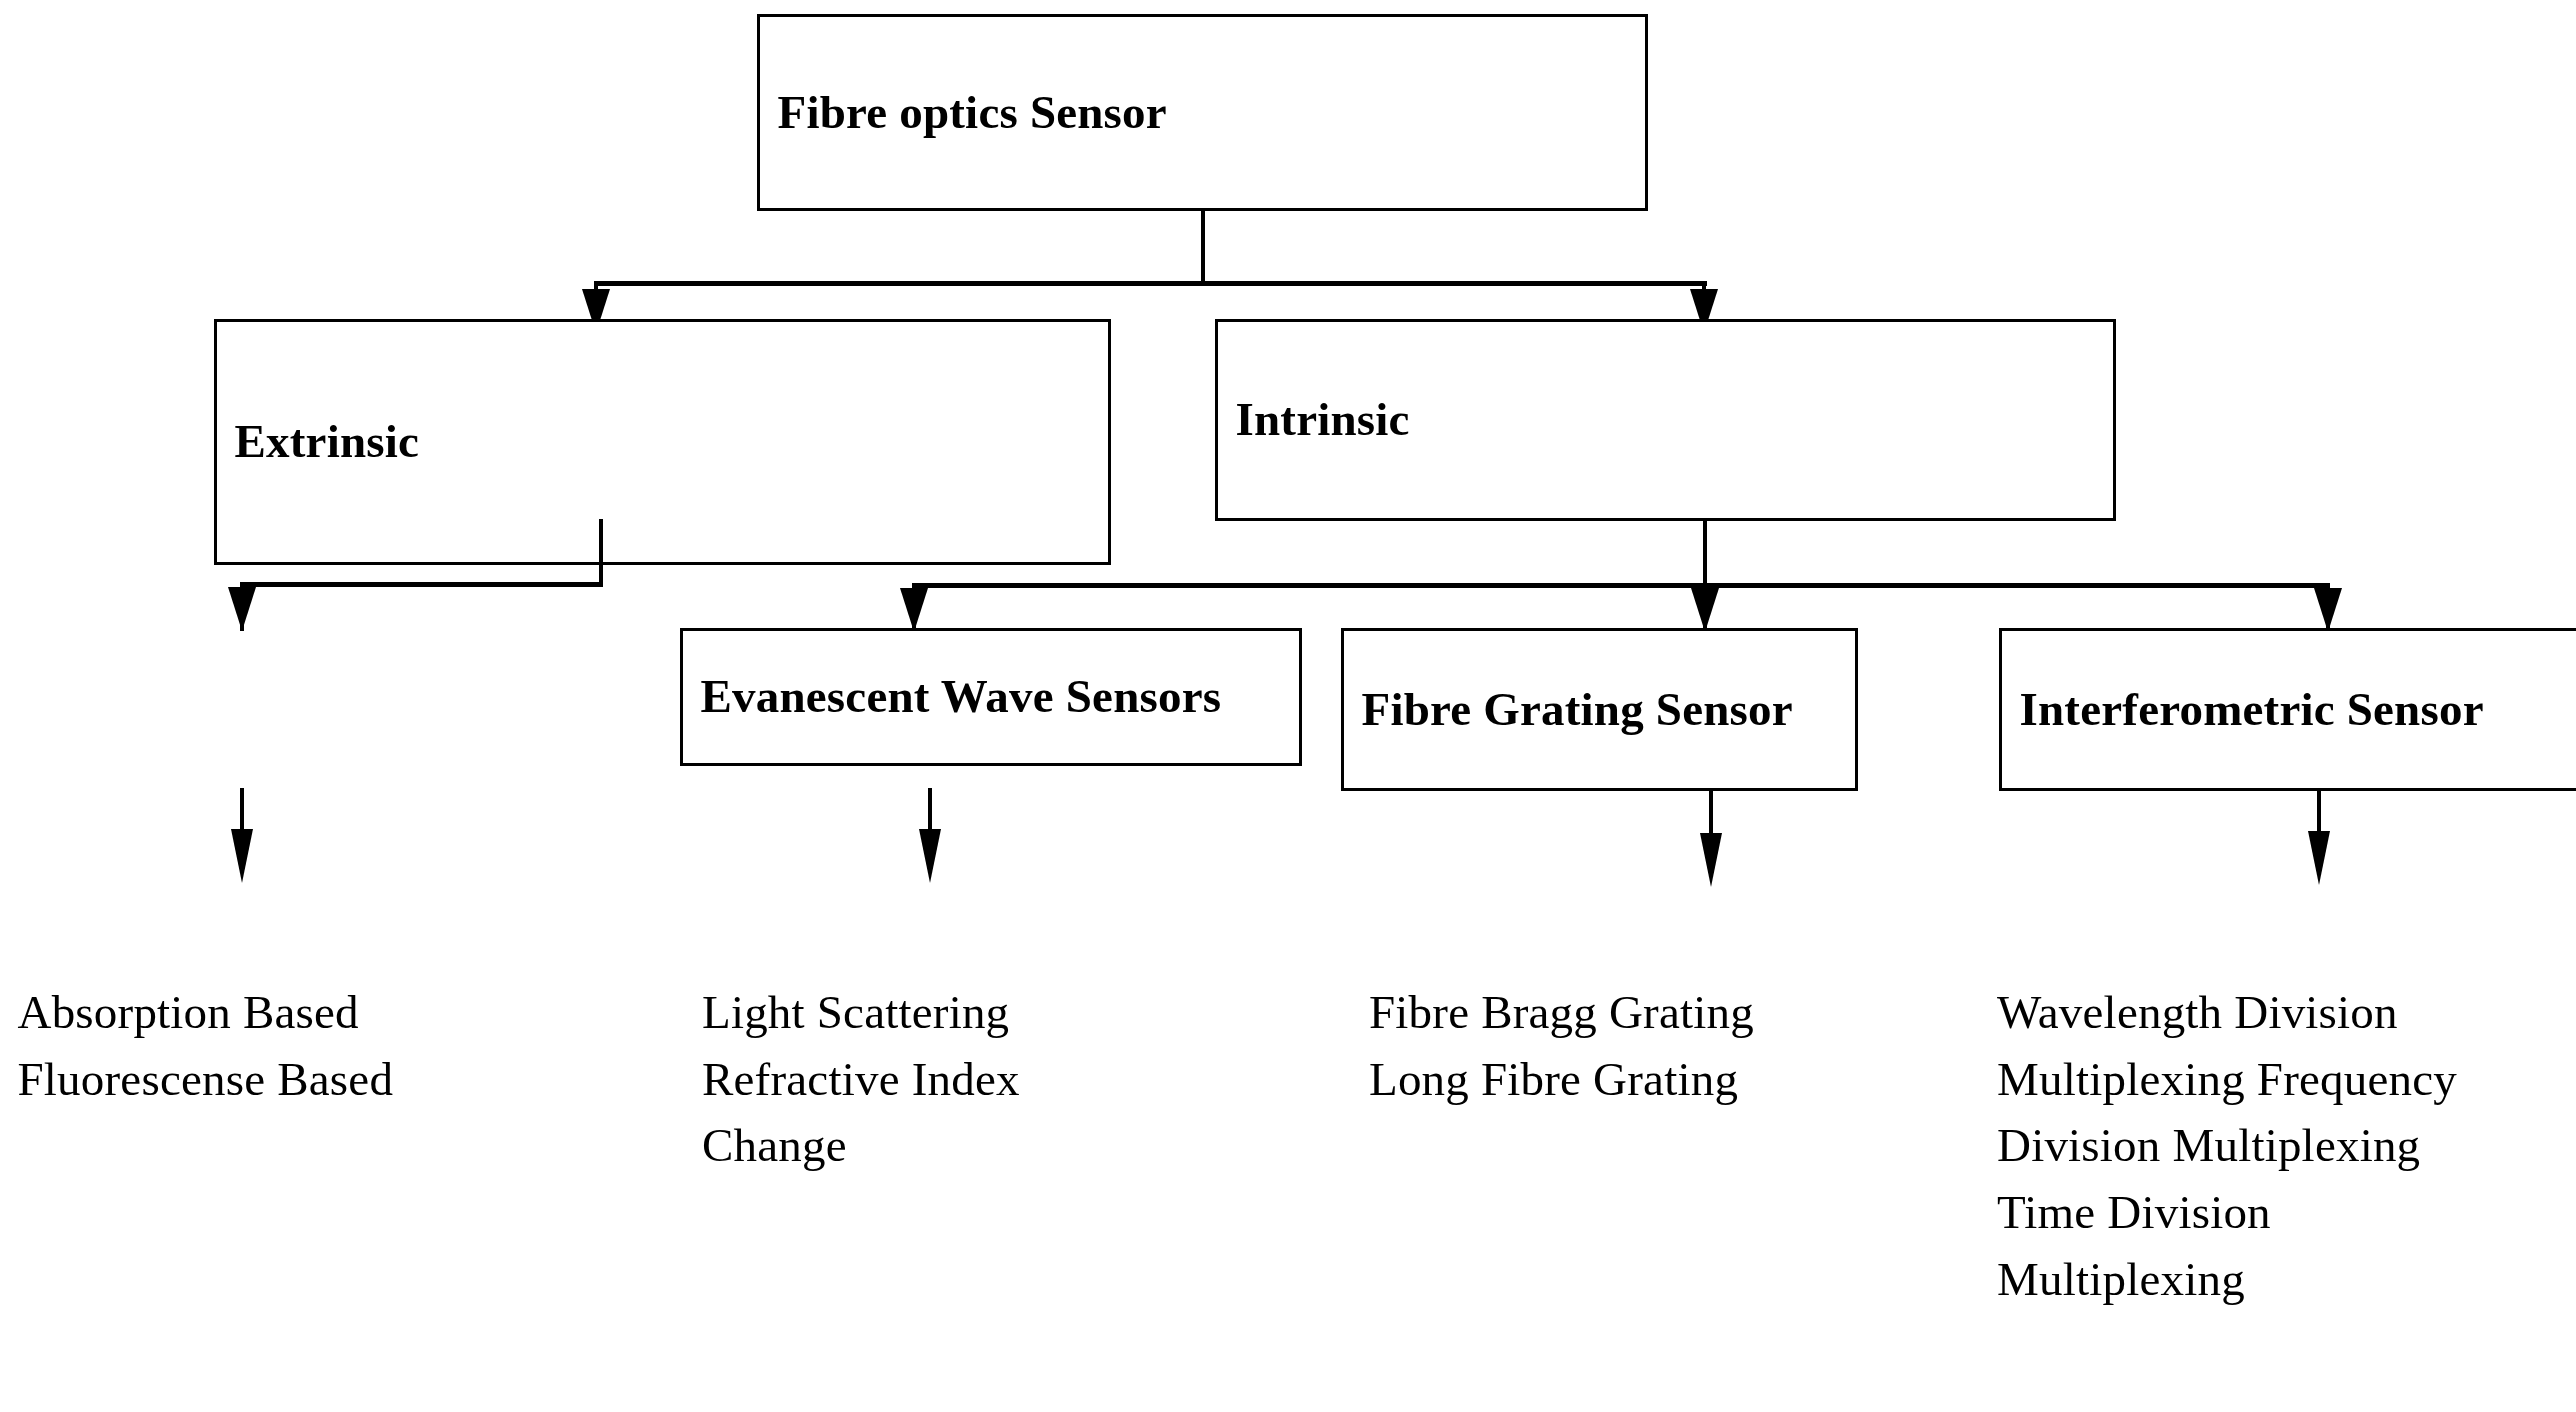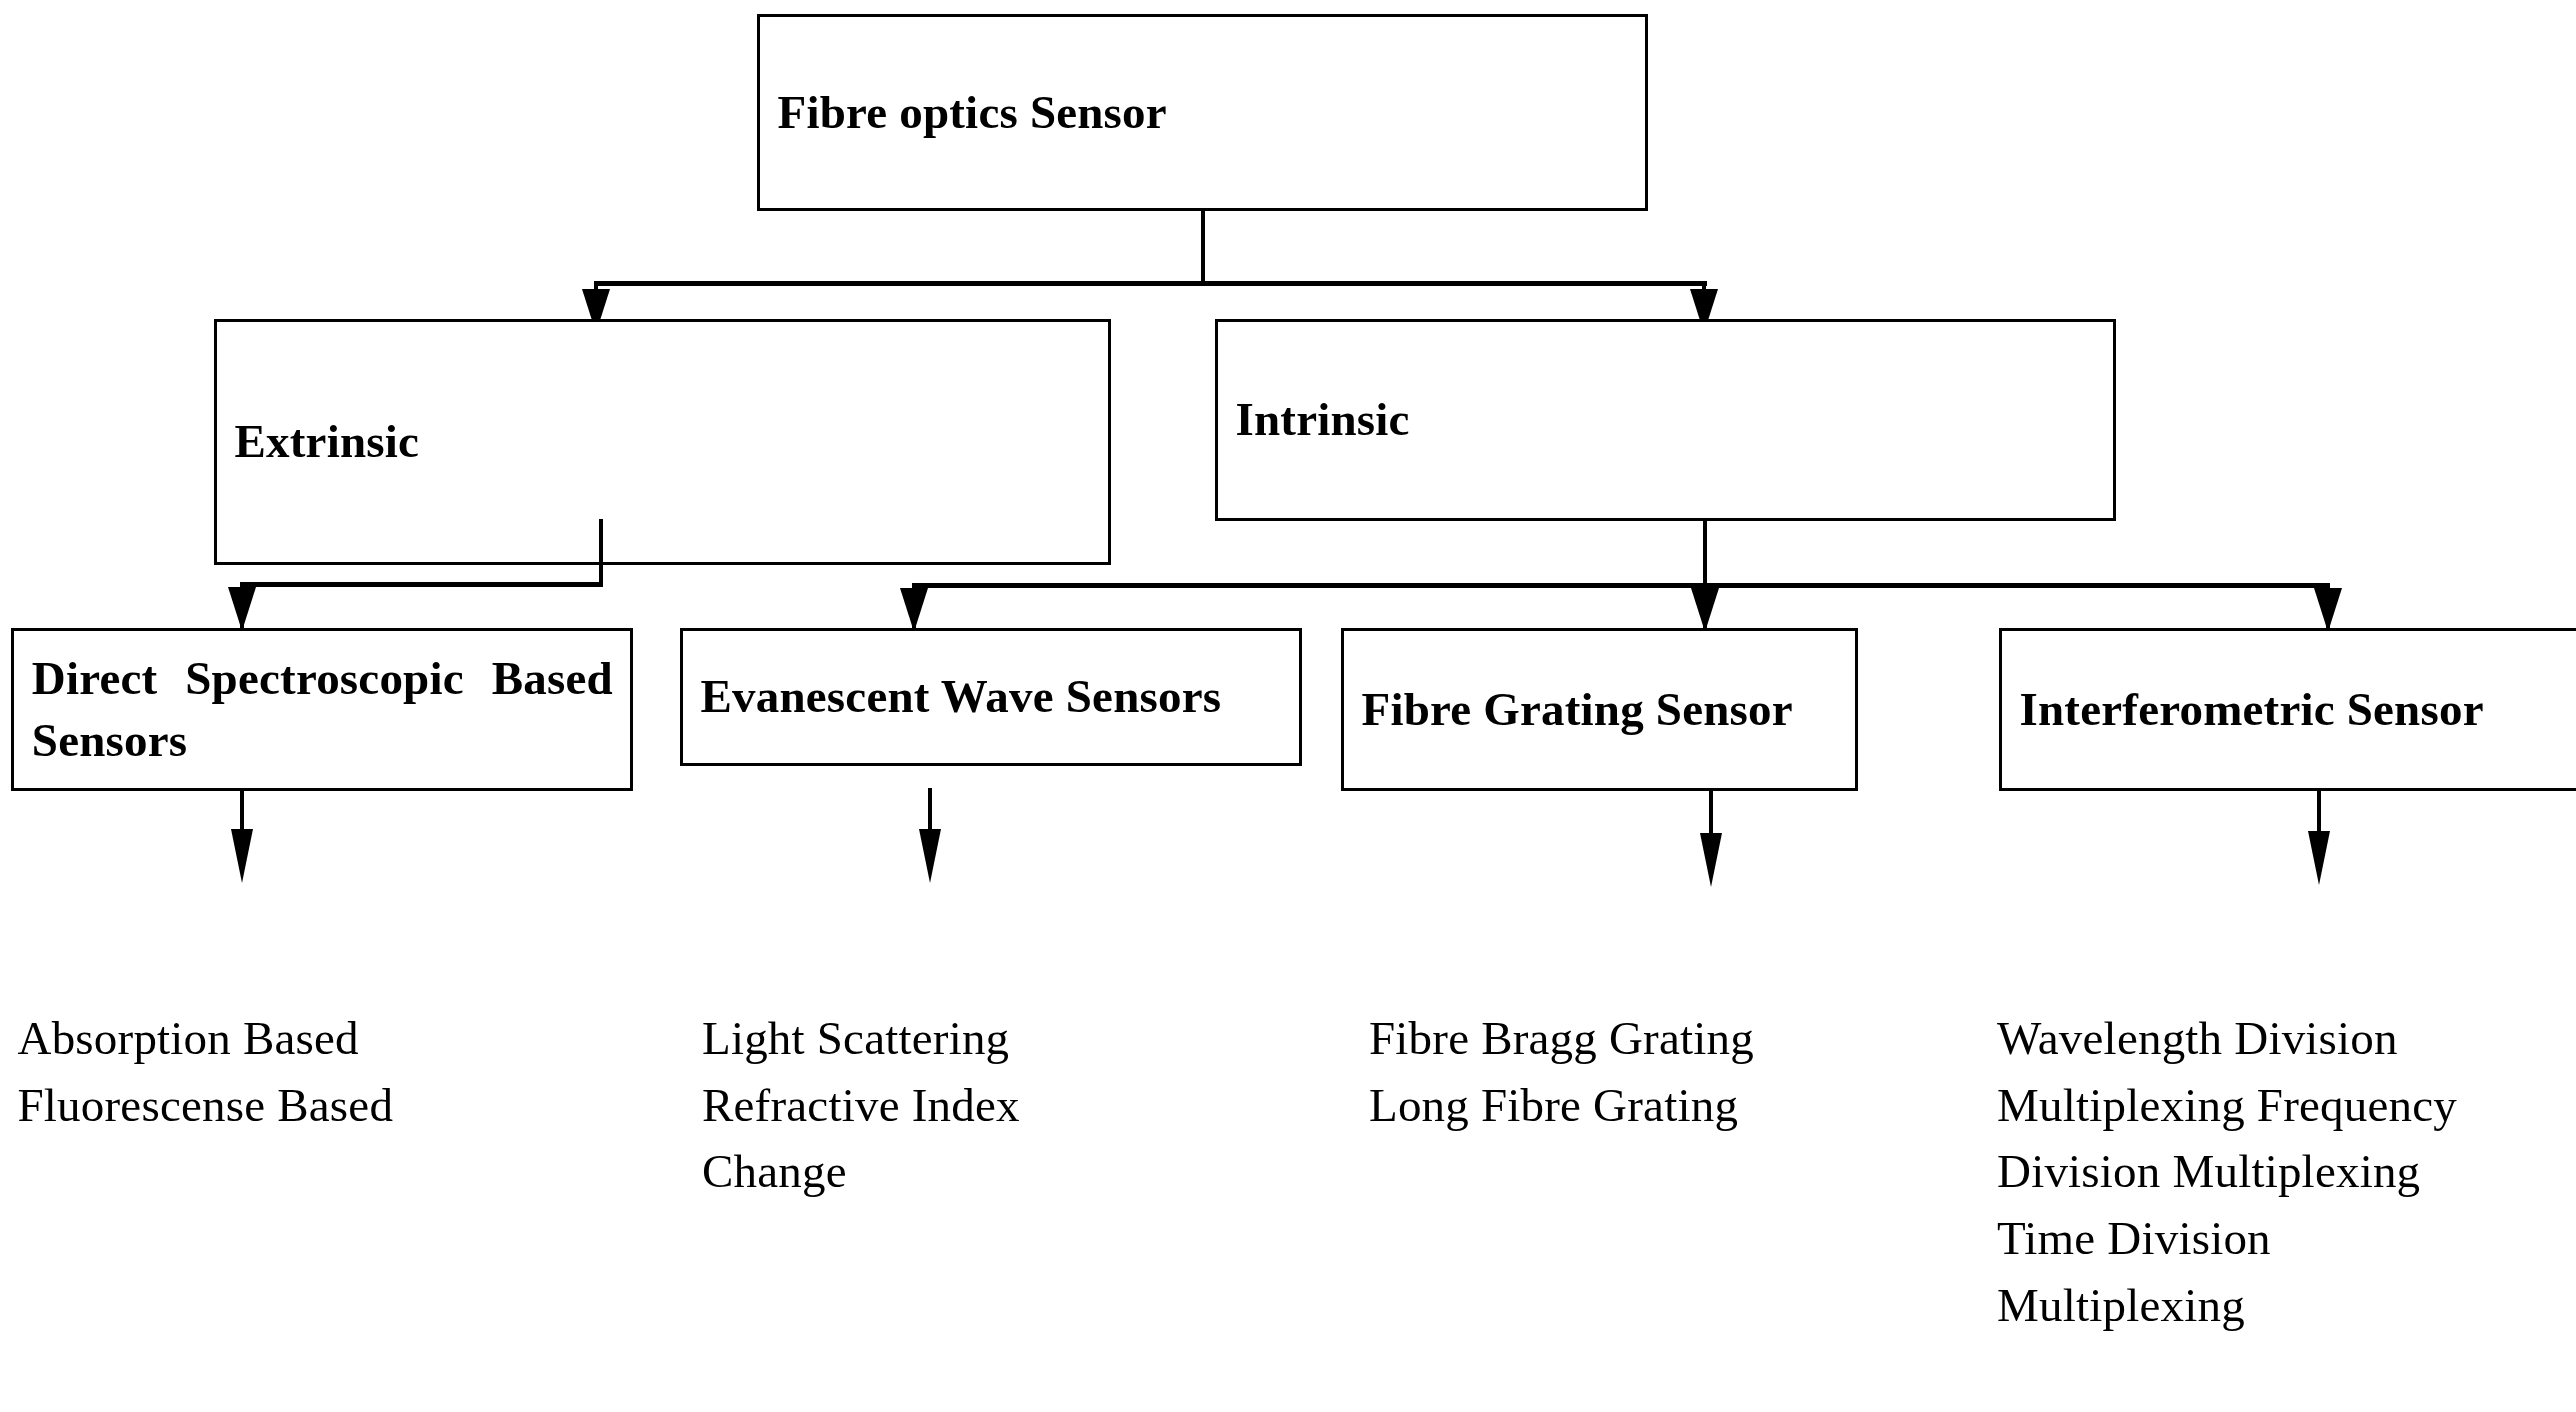--- a/index.html
+++ b/index.html
@@ -43,21 +43,20 @@
     text-align: justify;
     text-align-last: left;
   }
   
   .leaf-block {
     position: absolute;
     font-size: 47px;
     line-height: 1.42;
     letter-spacing: 0.2px;
     white-space: pre-line;
-    margin-top: 26px;
   }
   
   .conn-v {
     position: absolute;
     width: 4.1px;
     background: #000000;
   }
   .conn-h {
     position: absolute;
     height: 4.1px;
@@ -108,23 +107,20 @@
 
   <div class="conn-v" style="left:1703px; top:519px; width:4.1px; height:67px;"></div>
   <div class="conn-h" style="left:912px; top:583px; width:1418px; height:4.6px;"></div>
   <div class="conn-v" style="left:912px; top:583px; width:4.1px; height:49px;"></div>
   <div class="arrow-head" style="left:900px; top:588px;"></div>
   <div class="conn-v" style="left:1703px; top:583px; width:4.1px; height:49px;"></div>
   <div class="arrow-head" style="left:1691px; top:588px;"></div>
   <div class="conn-v" style="left:2326px; top:583px; width:4.1px; height:49px;"></div>
   <div class="arrow-head" style="left:2314px; top:588px;"></div>
 
-  <div class="node-box" style="left:11.3px; top:628px; width:622px; height:163px;">
-    <span class="node-text justified">Direct Spectroscopic Based Sensors</span>
-  </div>
 
   <div class="node-box" style="left:680px; top:628px; width:622px; height:138px;">
     <span class="node-text justified">Evanescent Wave Sensors</span>
   </div>
 
   <div class="node-box" style="left:1341px; top:628px; width:517px; height:163px;">
     <span class="node-text justified">Fibre Grating Sensor</span>
   </div>
 
   <div class="node-box" style="left:1999px; top:628px; width:608px; height:163px;">

